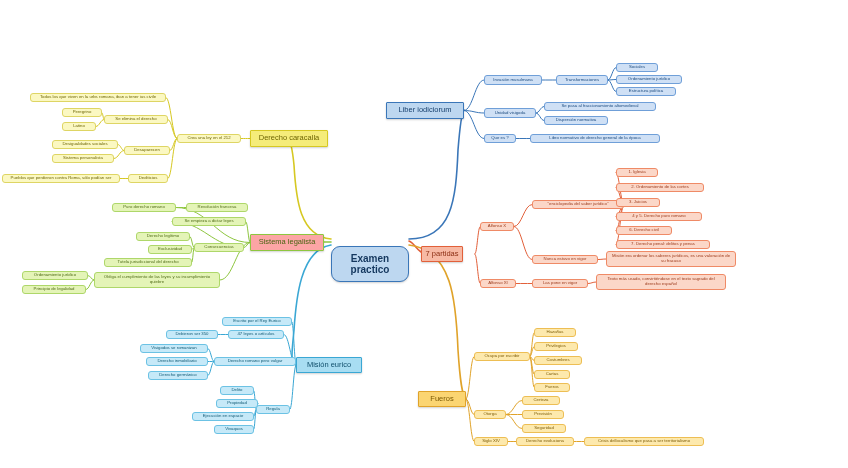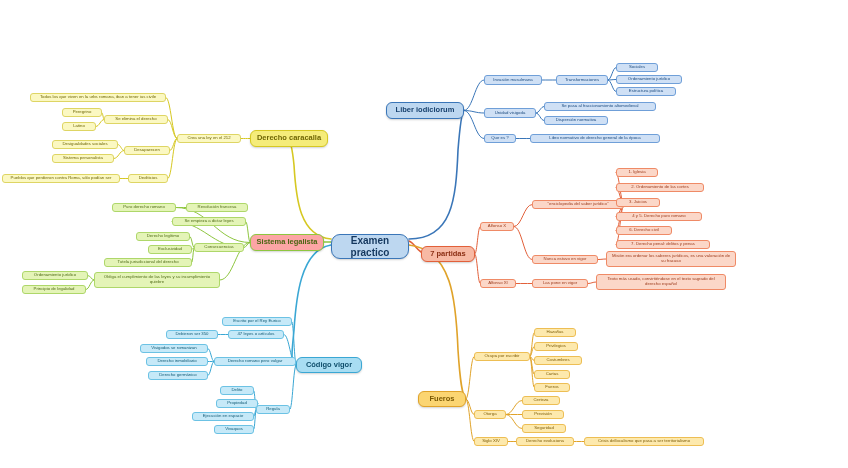--- a/index.html
+++ b/index.html
@@ -5,21 +5,21 @@
   html,body{margin:0;padding:0;background:#ffffff;}
   body{font-family:"Liberation Sans","DejaVu Sans",sans-serif;}
   #canvas{position:relative;width:848px;height:468px;overflow:hidden;background:#fff;}
   #edges{position:absolute;left:0;top:0;width:848px;height:468px;}
   .node{position:absolute;box-sizing:border-box;display:flex;align-items:center;
         justify-content:center;text-align:center;border-style:solid;border-width:1px;
         line-height:1.15;white-space:normal;}
   .root{background:#bdd7f0;border-color:#3a76b8;color:#14375e;border-radius:9px;
         font-size:10px;font-weight:bold;box-shadow:0 1px 2px rgba(0,0,0,.18);}
   
-  .main{border-radius:6px;font-size:7.5px;font-weight:bold;
+  .main{border-radius:1px;font-size:7.5px;font-weight:normal;
         box-shadow:0 1px 2px rgba(0,0,0,.18);}
   .leaf{border-radius:3px;font-size:4.3px;padding:1px 3px;}
   
   .c-blue .main, .main.c-blue{background:#bdd7f0;border-color:#3a76b8;color:#17406d;}
   .c-blue .leaf,.leaf.c-blue{background:#cfe0f5;border-color:#6f9fd8;color:#1b4a7e;}
   .c-red .main, .main.c-red{background:#f7b9a4;border-color:#e2603a;color:#8c2f14;}
   .c-red .leaf,.leaf.c-red{background:#fbd7c8;border-color:#ef8a66;color:#9c3a1b;}
   .c-orange .main,.main.c-orange{background:#fbd572;border-color:#e0a32a;color:#7c5a05;}
   .c-orange .leaf,.leaf.c-orange{background:#fde9ad;border-color:#edbe54;color:#7d5c07;}
   .c-yellow .main,.main.c-yellow{background:#f5ec7a;border-color:#d6c822;color:#6f6604;}
@@ -104,33 +104,33 @@
       <path d="M228 334.5 C 223.5 334.5, 222.5 334.5, 218 334.5" fill="none" stroke="#3aa7d4" stroke-width="1" stroke-linecap="round"></path>
       <path d="M214 361.5 C 211.3 361.5, 210.7 348.5, 208 348.5" fill="none" stroke="#3aa7d4" stroke-width="1" stroke-linecap="round"></path>
       <path d="M214 361.5 C 211.3 361.5, 210.7 361.5, 208 361.5" fill="none" stroke="#3aa7d4" stroke-width="1" stroke-linecap="round"></path>
       <path d="M214 361.5 C 211.3 361.5, 210.7 375.5, 208 375.5" fill="none" stroke="#3aa7d4" stroke-width="1" stroke-linecap="round"></path>
       <path d="M256 409.5 C 255.1 409.5, 254.9 390.5, 254 390.5" fill="none" stroke="#3aa7d4" stroke-width="1" stroke-linecap="round"></path>
       <path d="M256 409.5 C 256.9 409.5, 257.1 403.5, 258 403.5" fill="none" stroke="#3aa7d4" stroke-width="1" stroke-linecap="round"></path>
       <path d="M256 409.5 C 255.1 409.5, 254.9 416.5, 254 416.5" fill="none" stroke="#3aa7d4" stroke-width="1" stroke-linecap="round"></path>
       <path d="M256 409.5 C 255.1 409.5, 254.9 429.5, 254 429.5" fill="none" stroke="#3aa7d4" stroke-width="1" stroke-linecap="round"></path>
     </svg>
   <div id="nodes">
-      <div class="node root" style="left: 331px; top: 234px; width: 78px; height: 25px;">Examen practico</div>
+      <div class="node root" style="left: 331px; top: 246px; width: 78px; height: 36px;">Examen practico</div>
       <div class="node main c-blue" style="left: 386px; top: 102px; width: 78px; min-height: 17px; height: 17px;">Liber iodiciorum</div>
       <div class="node leaf c-blue" style="left: 484px; top: 75px; width: 58px; min-height: 10px; height: 10px;">Invasión musulmana</div>
       <div class="node leaf c-blue" style="left: 556px; top: 75px; width: 52px; min-height: 10px; height: 10px;">Transformaciones</div>
       <div class="node leaf c-blue" style="left: 616px; top: 63px; width: 42px; min-height: 9px; height: 9px;">Sociales</div>
       <div class="node leaf c-blue" style="left: 616px; top: 75px; width: 66px; min-height: 9px; height: 9px;">Ordenamiento jurídico</div>
       <div class="node leaf c-blue" style="left: 616px; top: 87px; width: 60px; min-height: 9px; height: 9px;">Estructura política</div>
       <div class="node leaf c-blue" style="left: 484px; top: 108px; width: 52px; min-height: 10px; height: 10px;">Unidad visigoda</div>
       <div class="node leaf c-blue" style="left: 544px; top: 102px; width: 112px; min-height: 9px; height: 9px;">Se pasa al fraccionamiento altomedieval</div>
       <div class="node leaf c-blue" style="left: 544px; top: 116px; width: 64px; min-height: 9px; height: 9px;">Dispersión normativa</div>
       <div class="node leaf c-blue" style="left: 484px; top: 134px; width: 32px; min-height: 9px; height: 9px;">Que es ?</div>
       <div class="node leaf c-blue" style="left: 530px; top: 134px; width: 130px; min-height: 9px; height: 9px;">Libro normativo de derecho general de la época</div>
-      <div class="node main c-red" style="left: 421px; top: 246px; width: 54px; min-height: 16px; height: 16px;">7 partidas</div>
+      <div class="node main c-red" style="left: 421px; top: 246px; width: 42px; min-height: 16px; height: 16px;">7 partidas</div>
       <div class="node leaf c-red" style="left: 480px; top: 222px; width: 34px; min-height: 9px; height: 9px;">Alfonso X</div>
       <div class="node leaf c-red" style="left: 532px; top: 200px; width: 92px; min-height: 9px; height: 9px;">"enciclopedia del saber jurídico"</div>
       <div class="node leaf c-red" style="left: 616px; top: 168px; width: 42px; min-height: 9px; height: 9px;">1. Iglesia</div>
       <div class="node leaf c-red" style="left: 616px; top: 183px; width: 88px; min-height: 9px; height: 9px;">2. Ordenamiento de las cortes</div>
       <div class="node leaf c-red" style="left: 616px; top: 198px; width: 44px; min-height: 9px; height: 9px;">3. Juicios</div>
       <div class="node leaf c-red" style="left: 616px; top: 212px; width: 86px; min-height: 9px; height: 9px;">4 y 5. Derecho puro romano</div>
       <div class="node leaf c-red" style="left: 616px; top: 226px; width: 56px; min-height: 9px; height: 9px;">6. Derecho civil</div>
       <div class="node leaf c-red" style="left: 616px; top: 240px; width: 94px; min-height: 9px; height: 9px;">7. Derecho penal: delitos y penas</div>
       <div class="node leaf c-red" style="left: 532px; top: 255px; width: 66px; min-height: 9px; height: 9px;">Nunca estuvo en vigor</div>
       <div class="node leaf c-red" style="left: 606px; top: 251px; width: 130px; min-height: 16px; height: 16px;">Misión era ordenar los saberes jurídicos, es una valoración de su fracaso</div>
@@ -166,21 +166,21 @@
       <div class="node leaf c-green" style="left: 186px; top: 203px; width: 62px; min-height: 9px; height: 9px;">Revolución francesa</div>
       <div class="node leaf c-green" style="left: 112px; top: 203px; width: 64px; min-height: 9px; height: 9px;">Puro derecho romano</div>
       <div class="node leaf c-green" style="left: 172px; top: 217px; width: 74px; min-height: 9px; height: 9px;">Se empieza a dictar leyes</div>
       <div class="node leaf c-green" style="left: 194px; top: 243px; width: 50px; min-height: 9px; height: 9px;">Consecuencias</div>
       <div class="node leaf c-green" style="left: 136px; top: 232px; width: 54px; min-height: 9px; height: 9px;">Derecho legítimo</div>
       <div class="node leaf c-green" style="left: 148px; top: 245px; width: 44px; min-height: 9px; height: 9px;">Exclusividad</div>
       <div class="node leaf c-green" style="left: 104px; top: 258px; width: 88px; min-height: 9px; height: 9px;">Tutela jurisdiccional del derecho</div>
       <div class="node leaf c-green" style="left: 94px; top: 272px; width: 126px; min-height: 16px; height: 16px;">Obliga el cumplimiento de las leyes y su incumplimiento quiebre</div>
       <div class="node leaf c-green" style="left: 22px; top: 271px; width: 66px; min-height: 9px; height: 9px;">Ordenamiento jurídico</div>
       <div class="node leaf c-green" style="left: 22px; top: 285px; width: 64px; min-height: 9px; height: 9px;">Principio de legalidad</div>
-      <div class="node main c-cyan" style="left: 296px; top: 357px; width: 66px; min-height: 16px; height: 16px;">Código vigor</div>
+      <div class="node main c-cyan" style="left: 296px; top: 357px; width: 66px; min-height: 16px; height: 16px;">Misión eurico</div>
       <div class="node leaf c-cyan" style="left: 222px; top: 317px; width: 70px; min-height: 9px; height: 9px;">Escrito por el Rey Eurico</div>
       <div class="node leaf c-cyan" style="left: 228px; top: 330px; width: 56px; min-height: 9px; height: 9px;">47 leyes o artículos</div>
       <div class="node leaf c-cyan" style="left: 166px; top: 330px; width: 52px; min-height: 9px; height: 9px;">Debieron ser 350</div>
       <div class="node leaf c-cyan" style="left: 214px; top: 357px; width: 82px; min-height: 9px; height: 9px;">Derecho romano pero vulgar</div>
       <div class="node leaf c-cyan" style="left: 140px; top: 344px; width: 68px; min-height: 9px; height: 9px;">Visigodos se romanizan</div>
       <div class="node leaf c-cyan" style="left: 146px; top: 357px; width: 62px; min-height: 9px; height: 9px;">Derecho inmobiliario</div>
       <div class="node leaf c-cyan" style="left: 148px; top: 371px; width: 60px; min-height: 9px; height: 9px;">Derecho germánico</div>
       <div class="node leaf c-cyan" style="left: 256px; top: 405px; width: 34px; min-height: 9px; height: 9px;">Regula</div>
       <div class="node leaf c-cyan" style="left: 220px; top: 386px; width: 34px; min-height: 9px; height: 9px;">Delito</div>
       <div class="node leaf c-cyan" style="left: 216px; top: 399px; width: 42px; min-height: 9px; height: 9px;">Propiedad</div>

